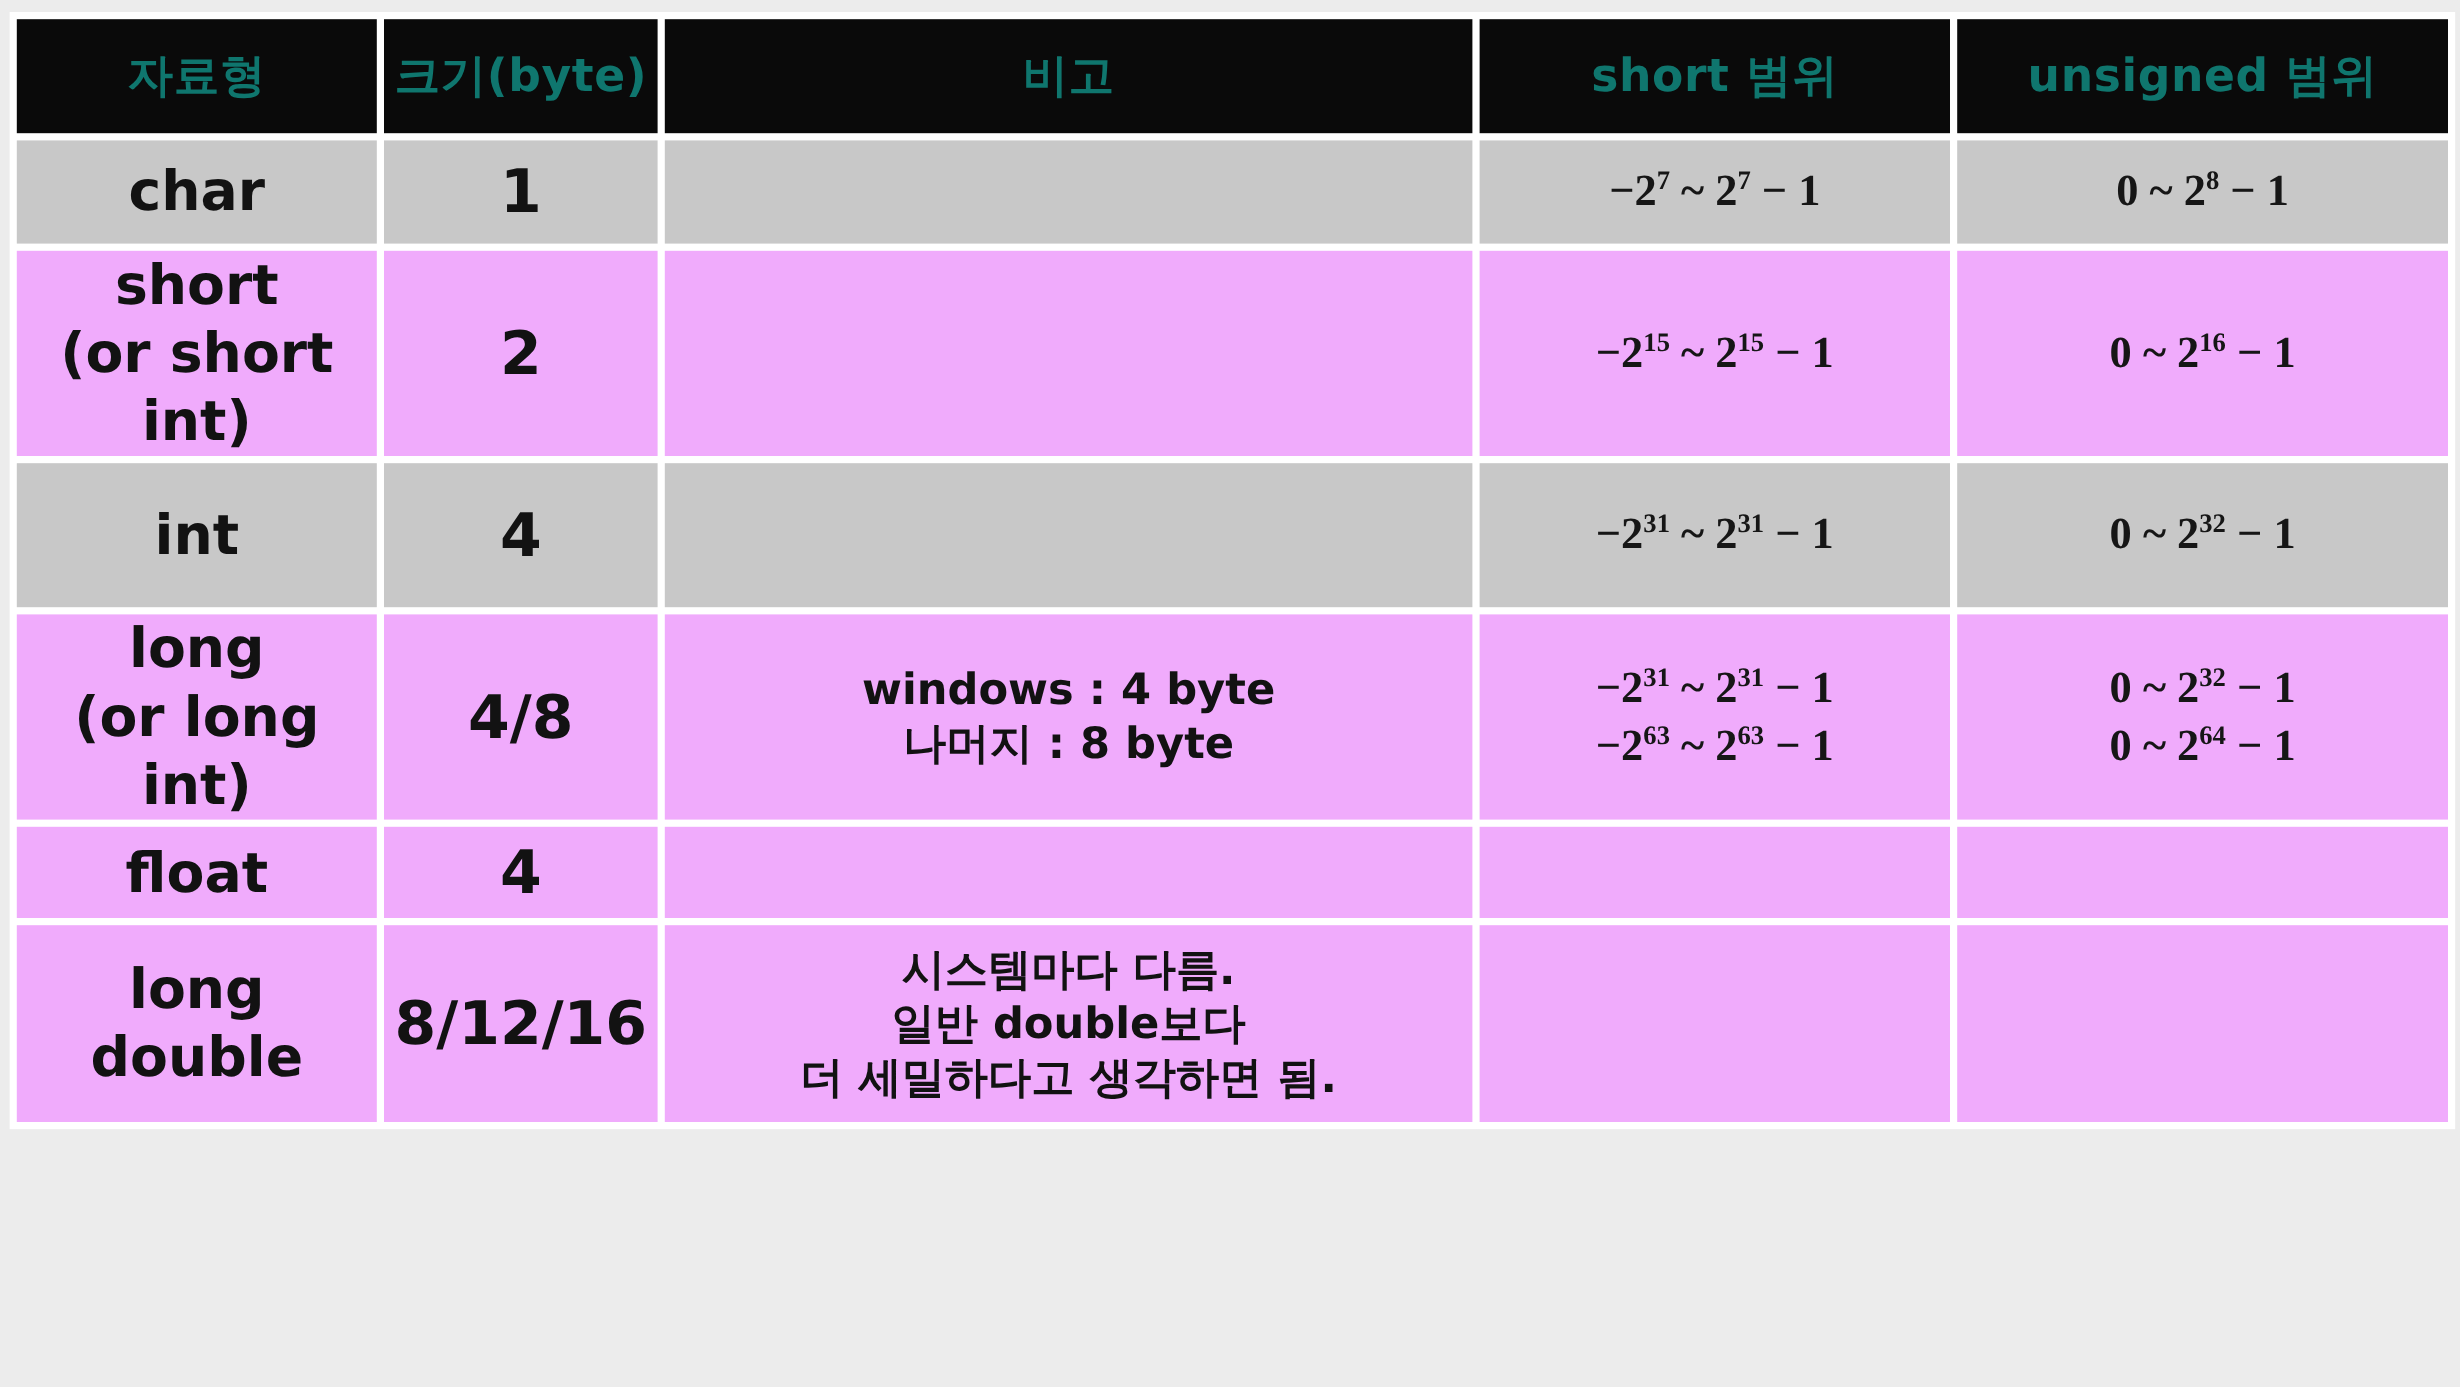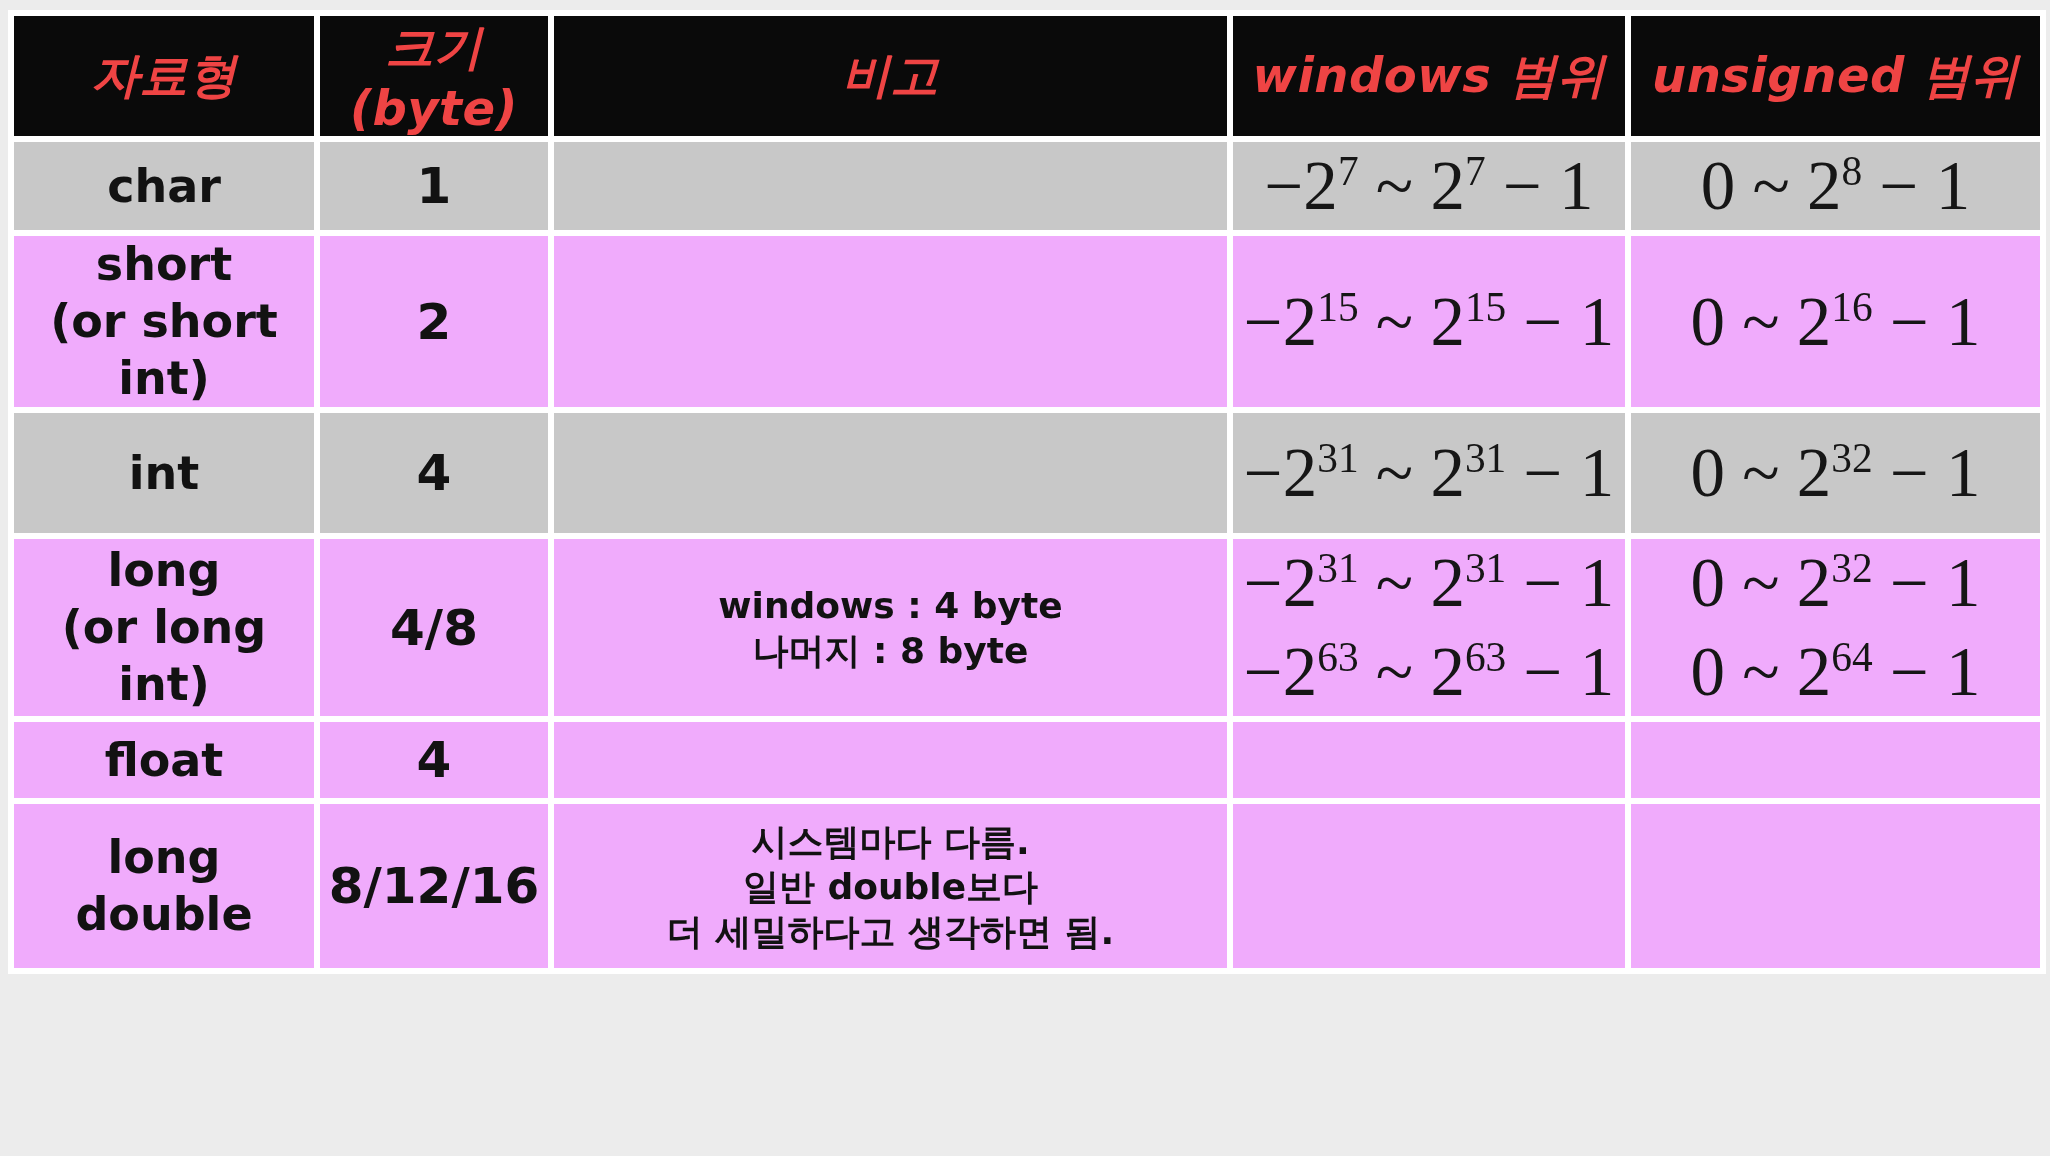--- a/index.html
+++ b/index.html
@@ -26,42 +26,41 @@
   }
   th, td {
     vertical-align: middle;
     text-align: center;
     white-space: pre-line;
     overflow: hidden;
     padding: 0 8px;
   }
   th {
     background: #0a0a0a;
-    color: #ef4444;
-    font-size: 48px;
+    color: #0f766e;
+    font-size: 38px;
     font-weight: 700;
     letter-spacing: 0.5px;
-    font-style: italic;
   }
   tr.dark td { background: #c8c8c8; }
   tr.light td { background: #f0abfc; }
   td.comic {
     font-family: "DejaVu Sans", sans-serif;
     font-weight: 700;
     color: #121212;
     font-size: 46px;
     line-height: 1.24;
   }
   td.size { font-size: 50px; }
   td.note { font-size: 36px; line-height: 1.25; }
   td.math {
     font-family: "Liberation Serif", "DejaVu Serif", serif;
-    font-weight: 400;
+    font-weight: 700;
     color: #161616;
-    font-size: 69px;
+    font-size: 37px;
     line-height: 1.28;
     margin-top: 15px;
   }
   td.math sup {
     font-size: 60%;
     line-height: 0;
     vertical-align: super;
   }
 </style>
 </head>
@@ -73,21 +72,21 @@
     <col style="width:228px">
     <col style="width:673px">
     <col style="width:392px">
     <col style="width:409px">
   </colgroup>
   <thead>
     <tr style="height:95px">
       <th>자료형</th>
       <th>크기(byte)</th>
       <th>비고</th>
-      <th>windows 범위</th>
+      <th>short 범위</th>
       <th>unsigned 범위</th>
     </tr>
   </thead>
   <tbody>
     <tr class="dark" style="height:86px">
       <td class="comic">char</td>
       <td class="comic size">1</td>
       <td class="comic note"></td>
       <td class="math">−2<sup>7</sup> ~ 2<sup>7</sup> − 1</td>
       <td class="math">0 ~ 2<sup>8</sup> − 1</td>

